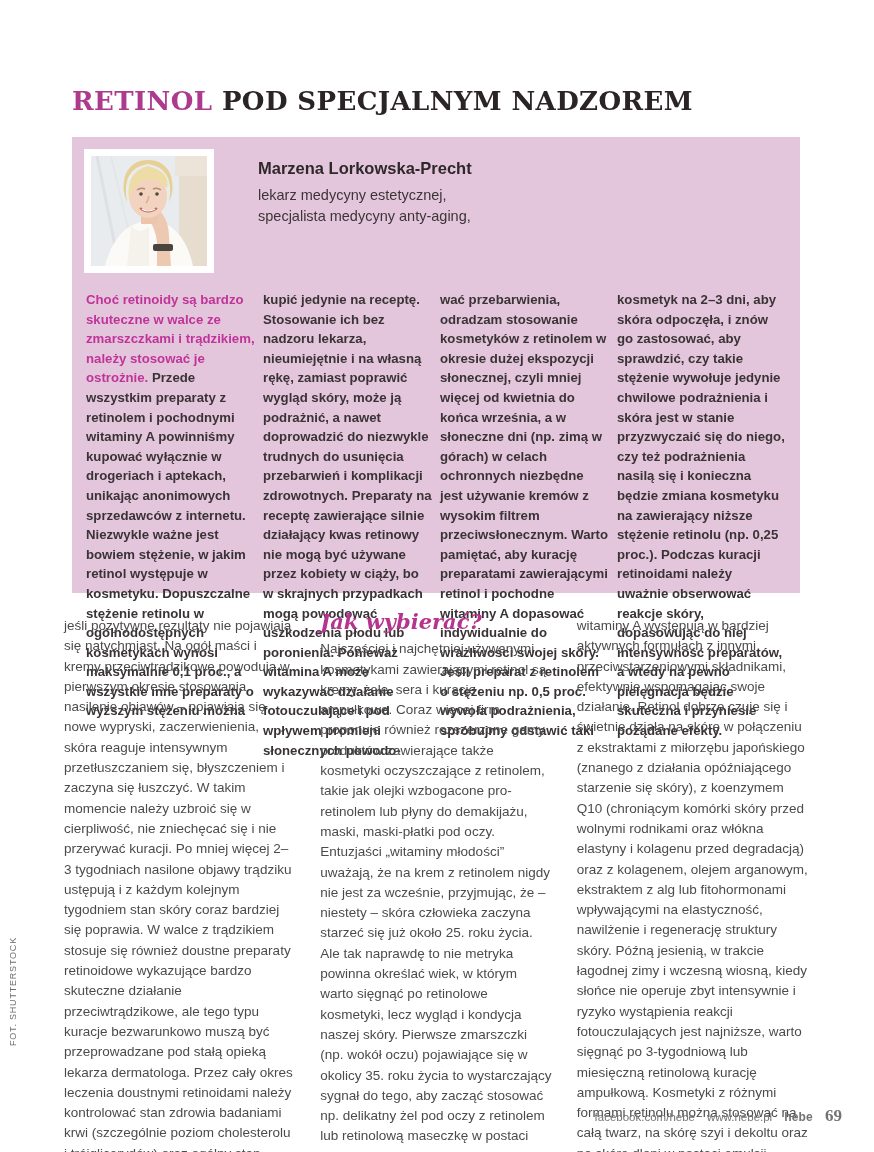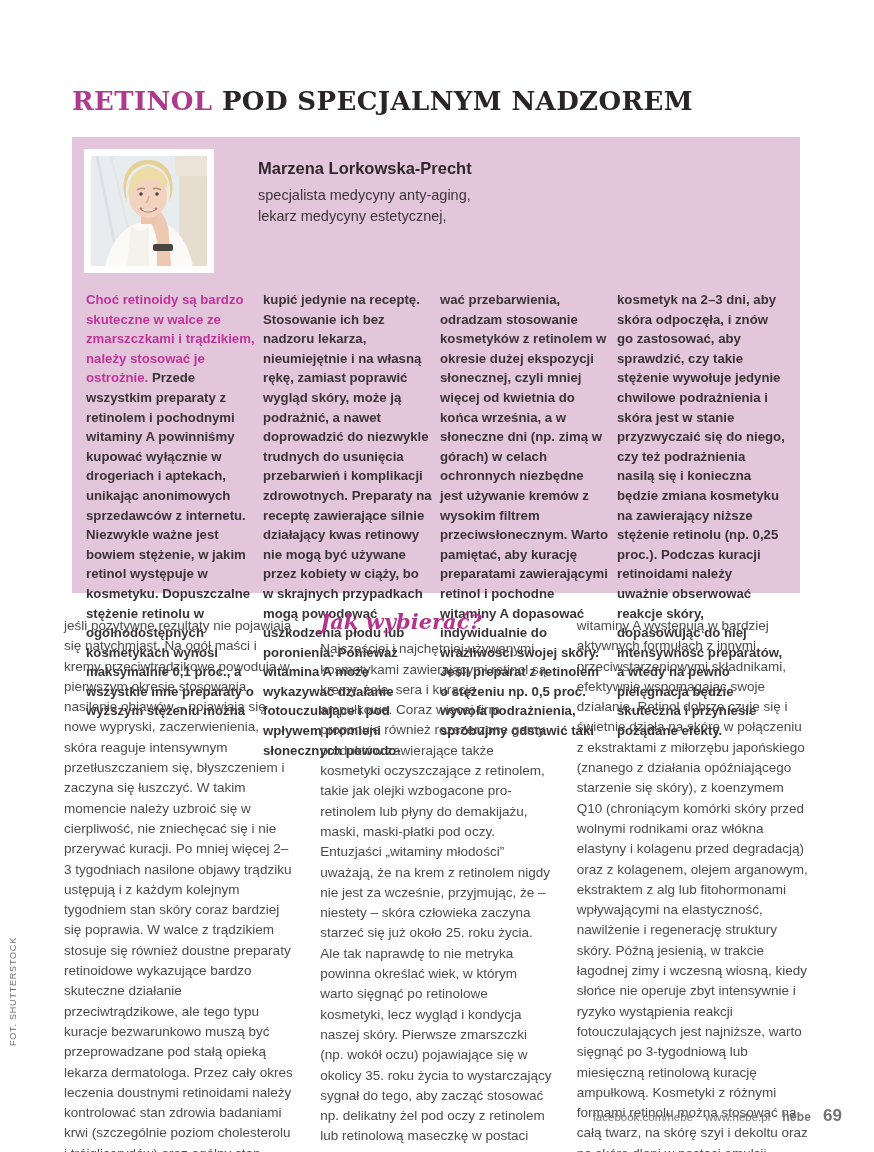--- a/index.html
+++ b/index.html
@@ -66,21 +66,21 @@
     white-space:nowrap;
   }
   
   .footer{
     position:absolute;right:32px;top:1106px;
     display:flex;align-items:baseline;gap:12px;
     color:#737373;
   }
   .footer .small{font-size:11.5px;}
   .footer .brand{font-size:12px;font-weight:bold;letter-spacing:.2px;}
-  .footer .pageno{font-size:17px;font-weight:bold;}
+  .footer .pageno{font-size:17px;font-weight:bold;font-family:Liberation Serif, serif;}
 </style>
 </head>
 <body>
 
 <h1 class="page-title"><span class="hl">RETINOL</span><span> POD SPECJALNYM NADZOREM</span></h1>
 
 <div class="expert-box">
   <div class="expert-head">
     <div class="photo-frame">
       <svg viewBox="0 0 116 110" xmlns="http://www.w3.org/2000/svg">
@@ -108,22 +108,22 @@
         <circle cx="50" cy="38" r="1.8" fill="#55453c"></circle>
         <circle cx="66" cy="38" r="1.8" fill="#55453c"></circle>
 
         <path d="M58 40 Q57 45 55 47" stroke="#d9a98d" stroke-width="1.3" fill="none"></path>
         <path d="M49 52 Q57 59 66 52" stroke="#c06a5c" stroke-width="2" fill="none"></path>
         <path d="M51 53 Q57 57 64 53" stroke="#fff" stroke-width="1.2" fill="none"></path>
       </svg>
     </div>
     <div class="expert-info">
       <p class="expert-name">Marzena Lorkowska-Precht</p>
+      <p class="expert-role">lekarz medycyny estetycznej,</p>
       <p class="expert-role">specjalista medycyny anty-aging,</p>
-      <p class="expert-role">lekarz medycyny estetycznej,</p>
     </div>
   </div>
   <div class="box-columns">
     <div class="box-col"><span class="lead">Choć retinoidy są bardzo skuteczne w walce ze zmarszczkami i trądzikiem, należy stosować je ostrożnie.</span><span> Przede wszystkim preparaty z retinolem i pochodnymi witaminy A powinniśmy kupować wyłącznie w drogeriach i aptekach, unikając anonimowych sprzedawców z internetu. Niezwykle ważne jest bowiem stężenie, w jakim retinol występuje w kosmetyku. Dopuszczalne stężenie retinolu w ogólnodostępnych kosmetykach wynosi maksymalnie 0,1 proc., a wszystkie inne preparaty o wyższym stężeniu można</span></div>
     <div class="box-col">kupić jedynie na receptę. Stosowanie ich bez nadzoru lekarza, nieumiejętnie i na własną rękę, zamiast poprawić wygląd skóry, może ją podrażnić, a nawet doprowadzić do niezwykle trudnych do usunięcia przebarwień i komplikacji zdrowotnych. Preparaty na receptę zawierające silnie działający kwas retinowy nie mogą być używane przez kobiety w ciąży, bo w skrajnych przypadkach mogą powodować uszkodzenia płodu lub poronienia. Ponieważ witamina A może wykazywać działanie fotouczulające i pod wpływem promieni słonecznych powodo-</div>
     <div class="box-col">wać przebarwienia, odradzam stosowanie kosmetyków z retinolem w okresie dużej ekspozycji słonecznej, czyli mniej więcej od kwietnia do końca września, a w słoneczne dni (np. zimą w górach) w celach ochronnych niezbędne jest używanie kremów z wysokim filtrem przeciwsłonecznym. Warto pamiętać, aby kurację preparatami zawierającymi retinol i pochodne witaminy A dopasować indywidualnie do wrażliwości swojej skóry. Jeśli preparat z retinolem o stężeniu np. 0,5 proc. wywoła podrażnienia, spróbujmy odstawić taki</div>
     <div class="box-col">kosmetyk na 2–3 dni, aby skóra odpoczęła, i znów go zastosować, aby sprawdzić, czy takie stężenie wywołuje jedynie chwilowe podrażnienia i skóra jest w stanie przyzwyczaić się do niego, czy też podrażnienia nasilą się i konieczna będzie zmiana kosmetyku na zawierający niższe stężenie retinolu (np. 0,25 proc.). Podczas kuracji retinoidami należy uważnie obserwować reakcje skóry, dopasowując do niej intensywność preparatów, a wtedy na pewno pielęgnacja będzie skuteczna i przyniesie pożądane efekty.</div>
   </div>
 </div>
 

